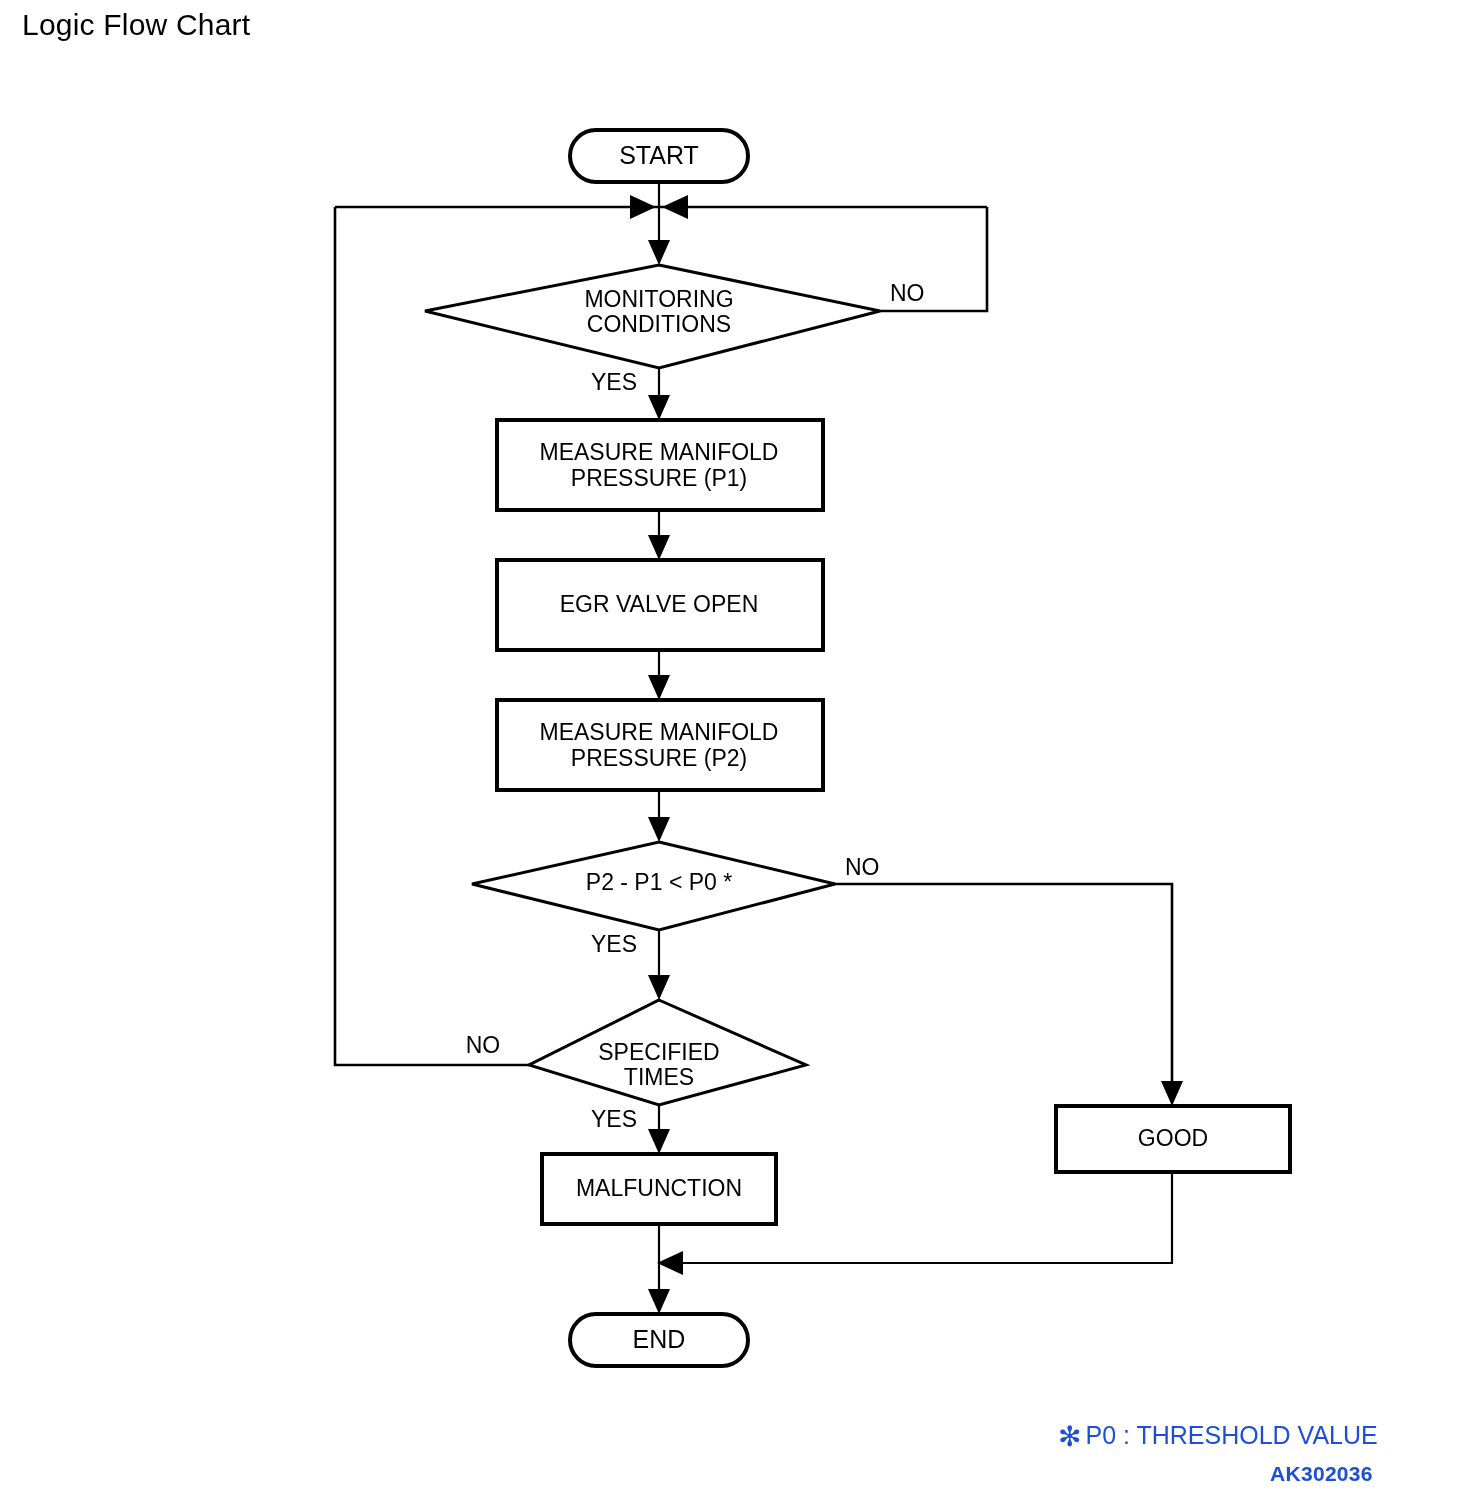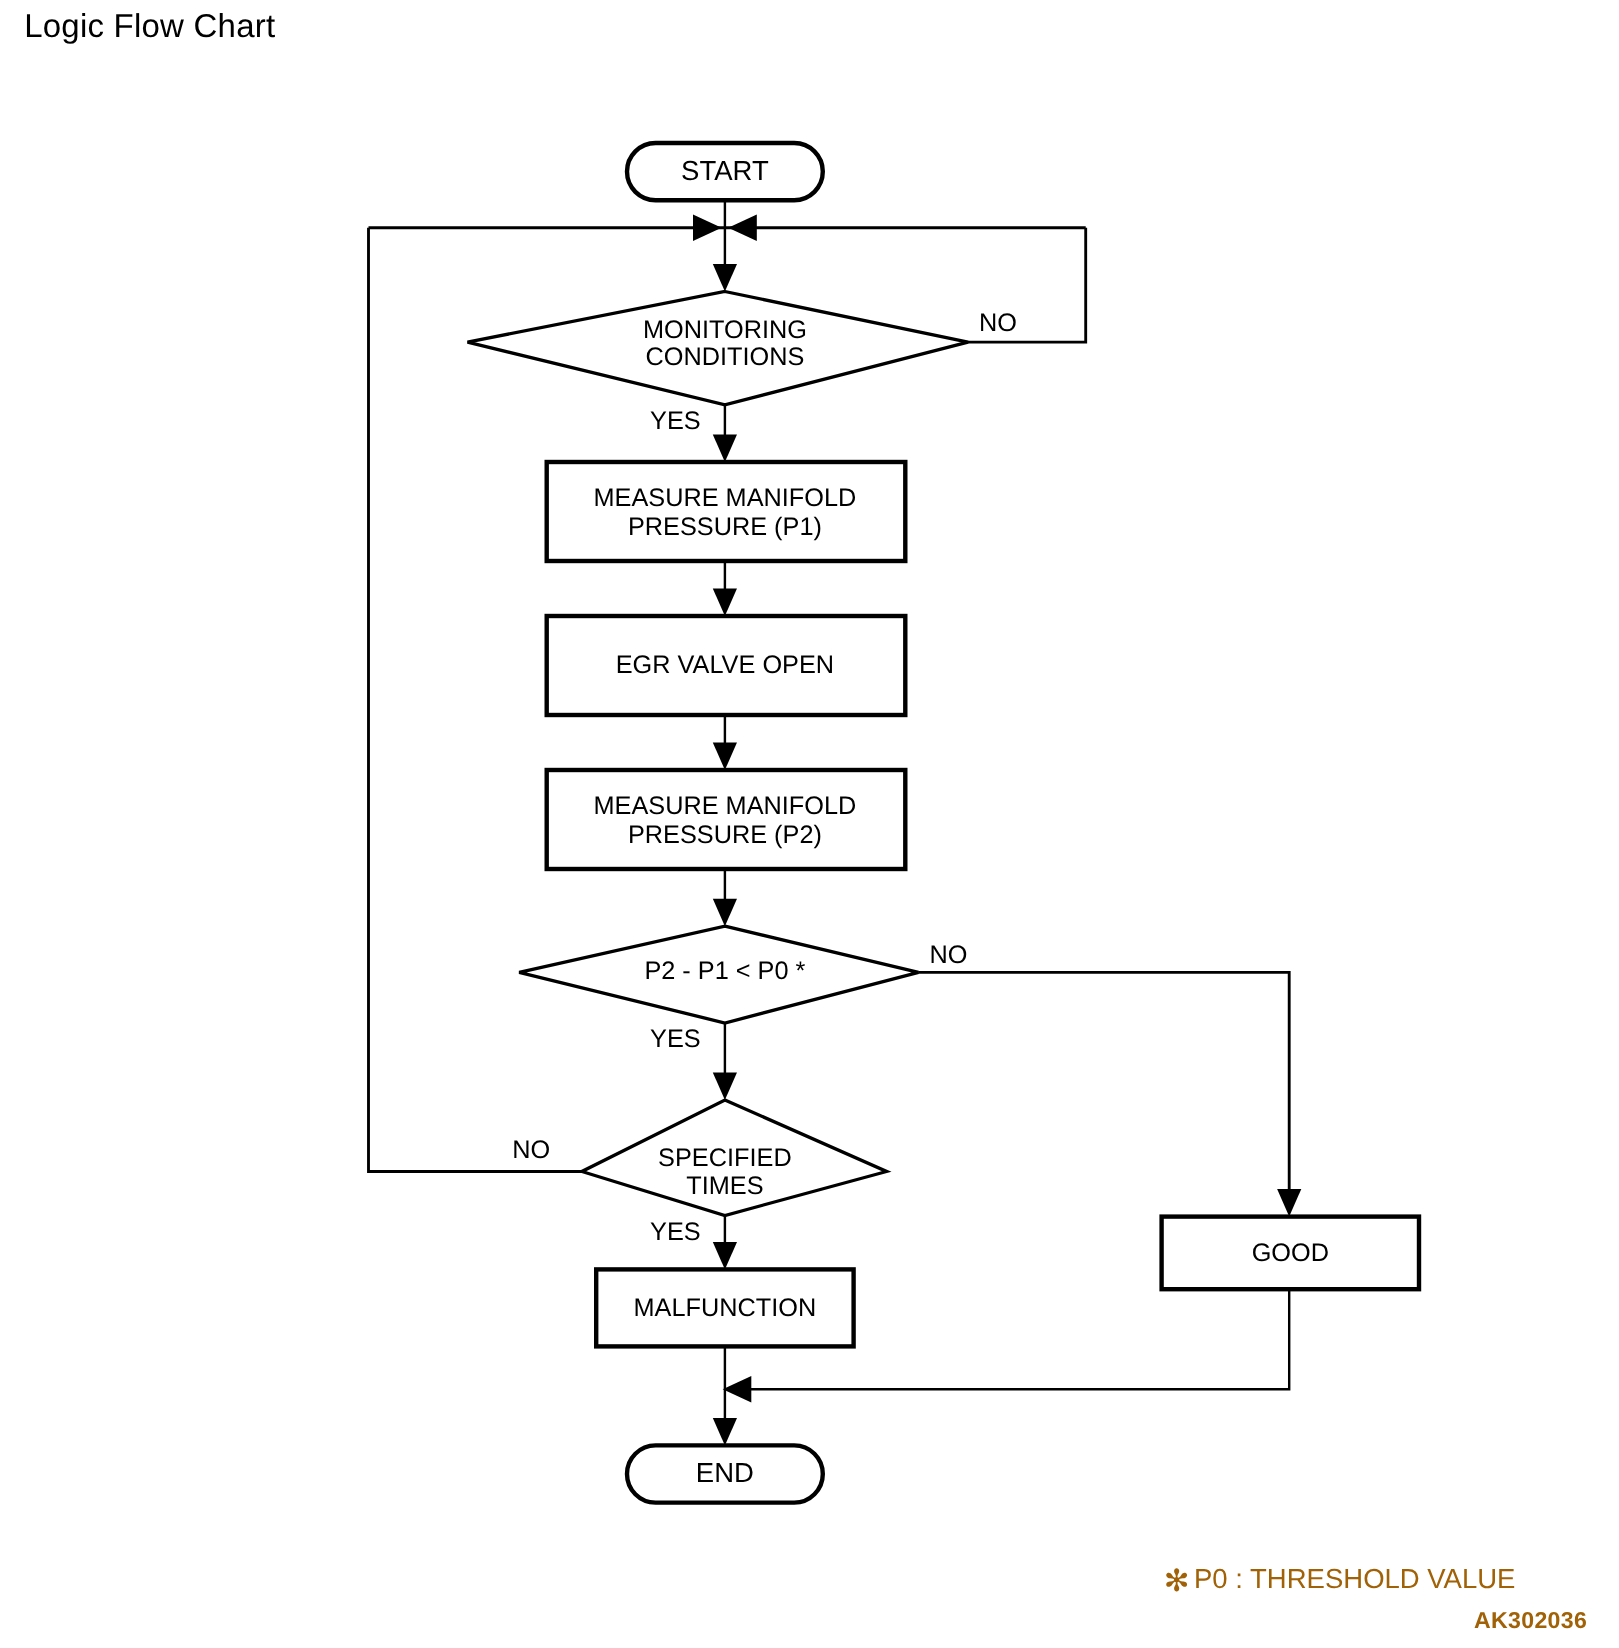--- a/index.html
+++ b/index.html
@@ -72,34 +72,34 @@
   .branch-label {
     font-family: "Liberation Sans", sans-serif;
     font-size: 23px;
     fill: #000000;
     dominant-baseline: middle;
   }
   .footnote-text {
     position: absolute;
     font-family: "Liberation Sans", sans-serif;
     font-size: 25px;
-    color: #a16207;
+    color: #1d4ed8;
     white-space: nowrap;
   }
   #footnote {
     left: 1058px;
     top: 1420px;
   }
   #footnote .star {
     font-size: 28px;
     vertical-align: -2px;
     margin-right: 4px;
   }
   #ref-code {
-    left: 1340px;
+    left: 1270px;
     top: 1462px;
     font-size: 21px;
     font-weight: bold;
     letter-spacing: 0.3px;
   }
 </style>
 </head>
 <body>
 
 <div id="page-title">Logic Flow Chart</div>

